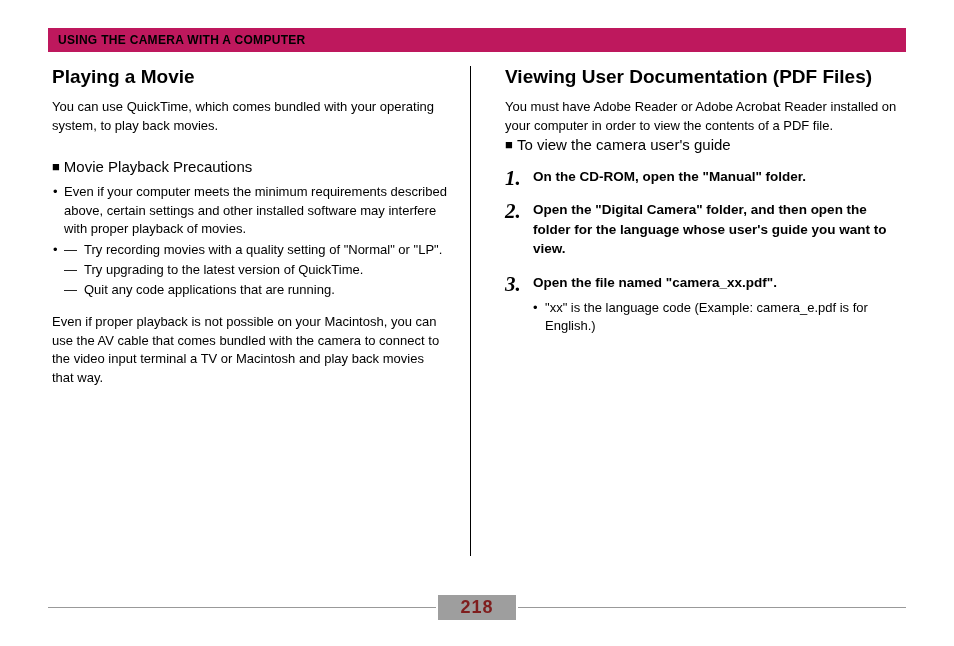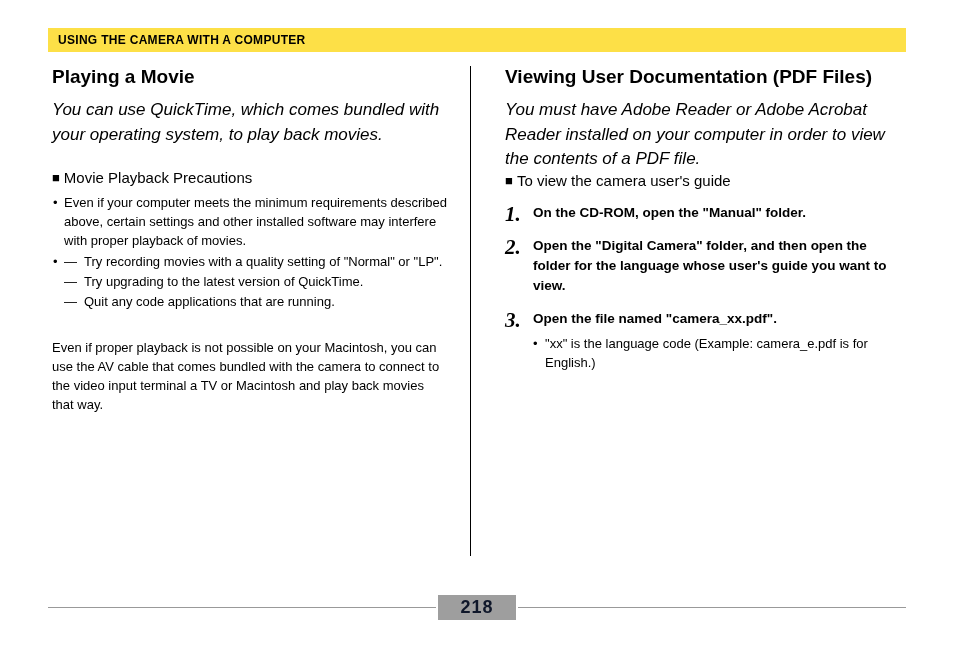--- a/index.html
+++ b/index.html
@@ -6,21 +6,21 @@
   body {
     font-family: Arial, Helvetica, sans-serif;
     background: #fff;
     width: 954px;
     height: 646px;
     position: relative;
     padding: 28px 48px 0 48px;
     color: #000;
   }
   .header-bar {
-    background: #fde047;
+    background: #be185d;
     padding: 5px 10px;
     font-size: 12px;
     font-weight: bold;
     letter-spacing: 0.3px;
     margin-bottom: 14px;
   }
   .columns {
     display: flex;
     gap: 12px;
     height: 490px;
@@ -36,40 +36,39 @@
   .col.right {
     padding-left: 22px;
     padding-right: 0;
   }
   h1 {
     font-size: 19px;
     font-weight: bold;
     margin-bottom: 10px;
   }
   .intro {
-    font-size: 17px;
+    font-size: 13px;
     line-height: 1.45;
     margin-bottom: 22px;
-    font-style: italic;
   }
   h2 {
     font-size: 15px;
     font-weight: normal;
     margin-bottom: 8px;
   }
   h2 .square {
     font-size: 13px;
     margin-right: 4px;
     vertical-align: 1px;
   }
   ul.bullets {
     list-style: none;
     font-size: 13px;
     line-height: 1.45;
-    margin-bottom: 28px;
+    margin-bottom: 13px;
   }
   ul.bullets > li {
     position: relative;
     padding-left: 12px;
     margin-bottom: 1px;
   }
   ul.bullets > li::before {
     content: "•";
     position: absolute;
     left: 1px;
@@ -145,21 +144,21 @@
     align-items: center;
     justify-content: center;
   }
   .footer .line-l, .footer .line-r {
     flex: 1;
     height: 1px;
     background: #999;
   }
   .footer .pagebox {
     background: #9e9e9e;
-    color: #0f172a;
+    color: #7f1d1d;
     font-weight: bold;
     font-size: 18px;
     padding: 2px 22px;
     margin: 0 2px;
     letter-spacing: 1px;
   }
 </style>
 </head>
 <body>
 

